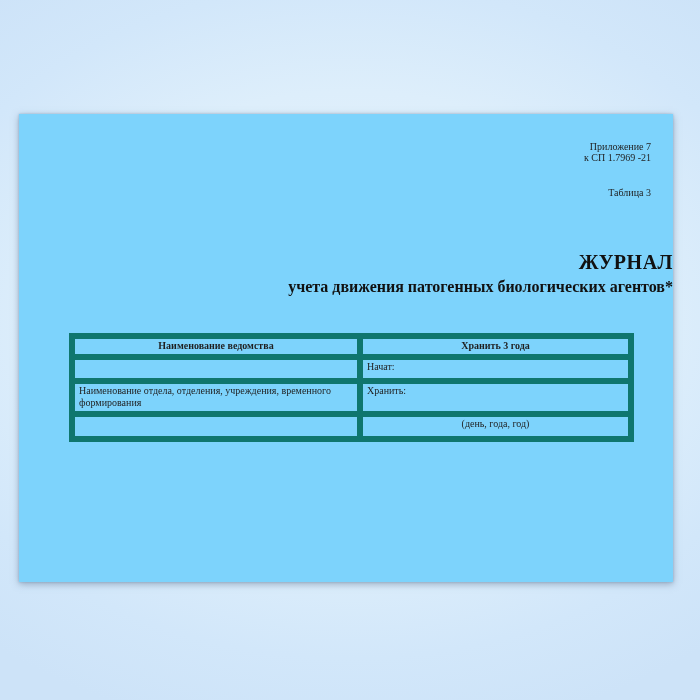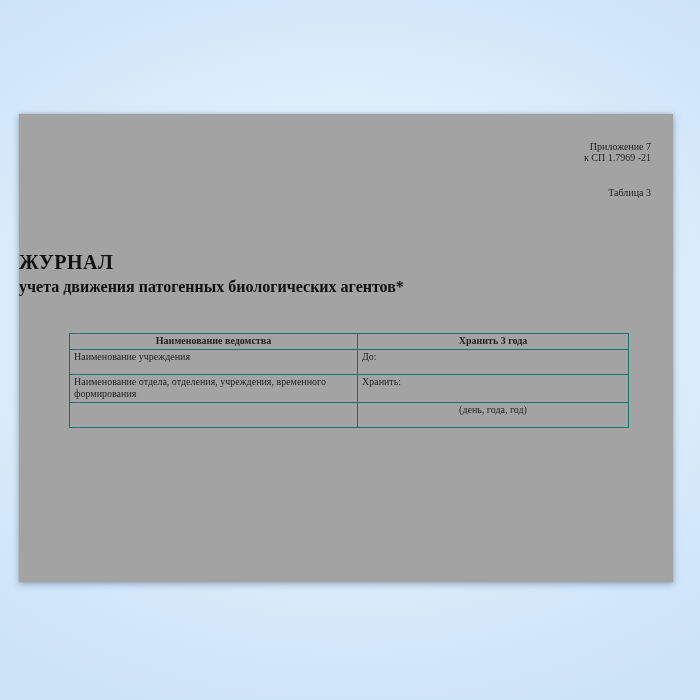--- a/index.html
+++ b/index.html
@@ -19,41 +19,41 @@
     position: relative;
     width: 700px;
     height: 700px;
   }
   .paper {
     position: absolute;
     left: 19px;
     top: 114px;
     width: 654px;
     height: 468px;
-    background: #a3a3a3;
+    background: #7dd3fc;
     box-shadow: 0 2px 7px rgba(92, 115, 142, 0.55), 0 0 2px rgba(92, 115, 142, 0.35);
   }
   .corner-note {
     position: absolute;
     top: 27px;
     right: 22px;
     text-align: right;
     font-size: 10px;
     line-height: 11px;
     color: #1f1f1f;
   }
   .corner-note .table-label {
     margin-top: 24px;
   }
   .doc-title {
     position: absolute;
     top: 136px;
     left: 0;
     width: 100%;
-    text-align: left;
+    text-align: right;
     font-weight: bold;
     color: #111111;
   }
   .doc-title .t1 {
     font-size: 20px;
     line-height: 24px;
     letter-spacing: 0.5px;
   }
   .doc-title .t2 {
     font-size: 16px;
@@ -67,21 +67,21 @@
     border-collapse: collapse;
     table-layout: fixed;
     font-size: 10px;
     line-height: 12px;
     color: #1f1f1f;
   }
   table.info-table col.c1 { width: 288px; }
   table.info-table col.c2 { width: 271px; }
   table.info-table th,
   table.info-table td {
-    border: 1px solid #0f766e;
+    border: 6px solid #0f766e;
     padding: 1px 4px 2px 4px;
     vertical-align: top;
     font-weight: normal;
     text-align: left;
     overflow: hidden;
   }
   table.info-table th { font-weight: bold; text-align: center; }
   table.info-table th.center-head { text-align: center; }
   table.info-table tr.r-head  { height: 16px; }
   table.info-table tr.r1 { height: 25px; }
@@ -110,23 +110,23 @@
     <table class="info-table">
       <colgroup>
         <col class="c1">
         <col class="c2">
       </colgroup>
       <tbody>
         <tr class="r-head">
           <th class="center-head">Наименование ведомства</th>
           <th>Хранить 3 года</th>
         </tr>
-        <tr class="r1">
-          <td>Наименование учреждения</td>
-          <td>До:</td>
+        <tr class="r2">
+          <td></td>
+          <td>Начат:</td>
         </tr>
         <tr class="r3">
           <td>Наименование отдела, отделения, учреждения, временного формирования</td>
           <td>Хранить:</td>
         </tr>
         <tr class="r4">
           <td></td>
           <td class="center-cell">(день, года, год)</td>
         </tr>
       </tbody>

